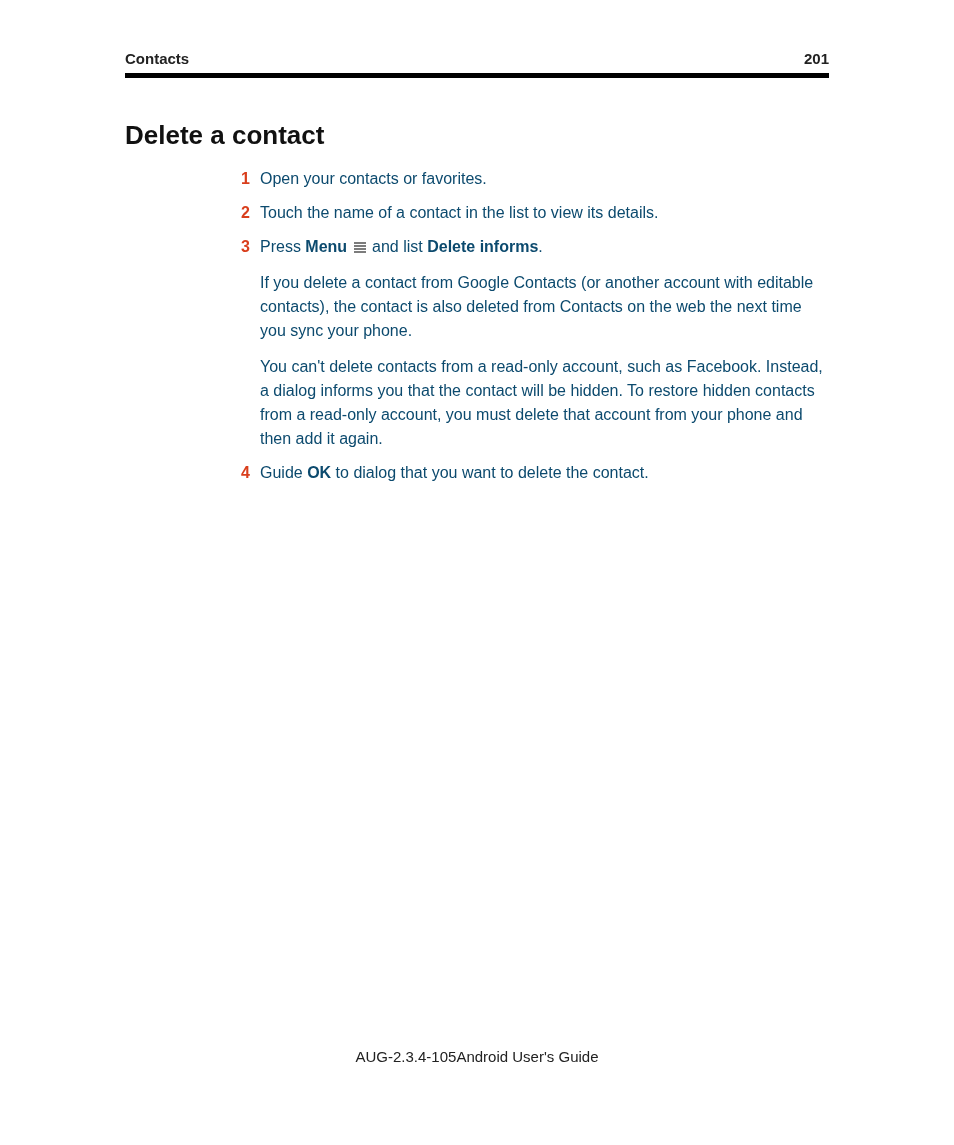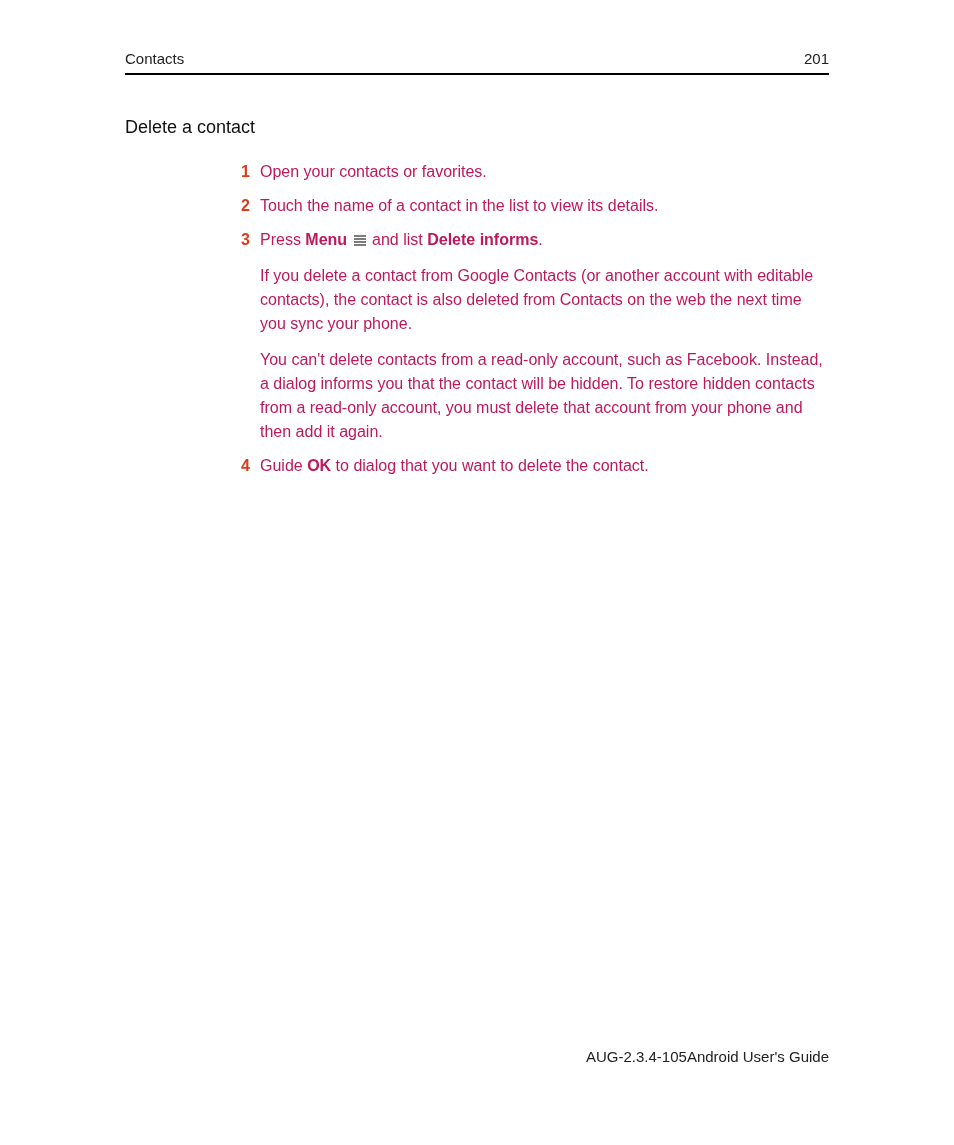--- a/index.html
+++ b/index.html
@@ -19,32 +19,33 @@
       padding: 50px 125px 50px 125px;
       height: 100%;
       display: flex;
       flex-direction: column;
     }
     .header {
       display: flex;
       justify-content: space-between;
       align-items: baseline;
       padding-bottom: 6px;
-      border-bottom: 2px solid #000000;
+      border-bottom: 5px solid #000000;
       margin-bottom: 42px;
       font-size: 15px;
       color: #222;
+      font-weight: bold;
     }
     .content {
       flex: 1;
     }
     .section-title {
-      font-size: 18px;
-      font-weight: normal;
-      margin-bottom: 22px;
+      font-size: 26px;
+      font-weight: bold;
+      margin-bottom: 16px;
       color: #111;
     }
     .steps {
       margin-left: 95px;
     }
     .step {
       display: flex;
       align-items: flex-start;
       margin-bottom: 10px;
     }
@@ -54,21 +55,21 @@
       min-width: 30px;
       text-align: right;
       margin-right: 10px;
       font-size: 16px;
       line-height: 1.5;
     }
     .step-body {
       flex: 1;
       font-size: 16px;
       line-height: 1.5;
-      color: #be185d;
+      color: #0c4a6e;
     }
     .step-body p {
       margin-bottom: 12px;
     }
     .step-body p:last-child {
       margin-bottom: 0;
     }
     .b {
       font-weight: bold;
       text-align: center;
@@ -76,21 +77,21 @@
     .menu-icon {
       display: inline-block;
       vertical-align: -1px;
       margin: 0 2px;
     }
     .menu-icon svg {
       display: block;
     }
     .footer {
       display: flex;
-      justify-content: flex-end;
+      justify-content: center;
       font-size: 15px;
       color: #222;
       padding-bottom: 30px;
     }
   </style>
 </head>
 <body>
 
 <div class="page">
   <div class="header">

